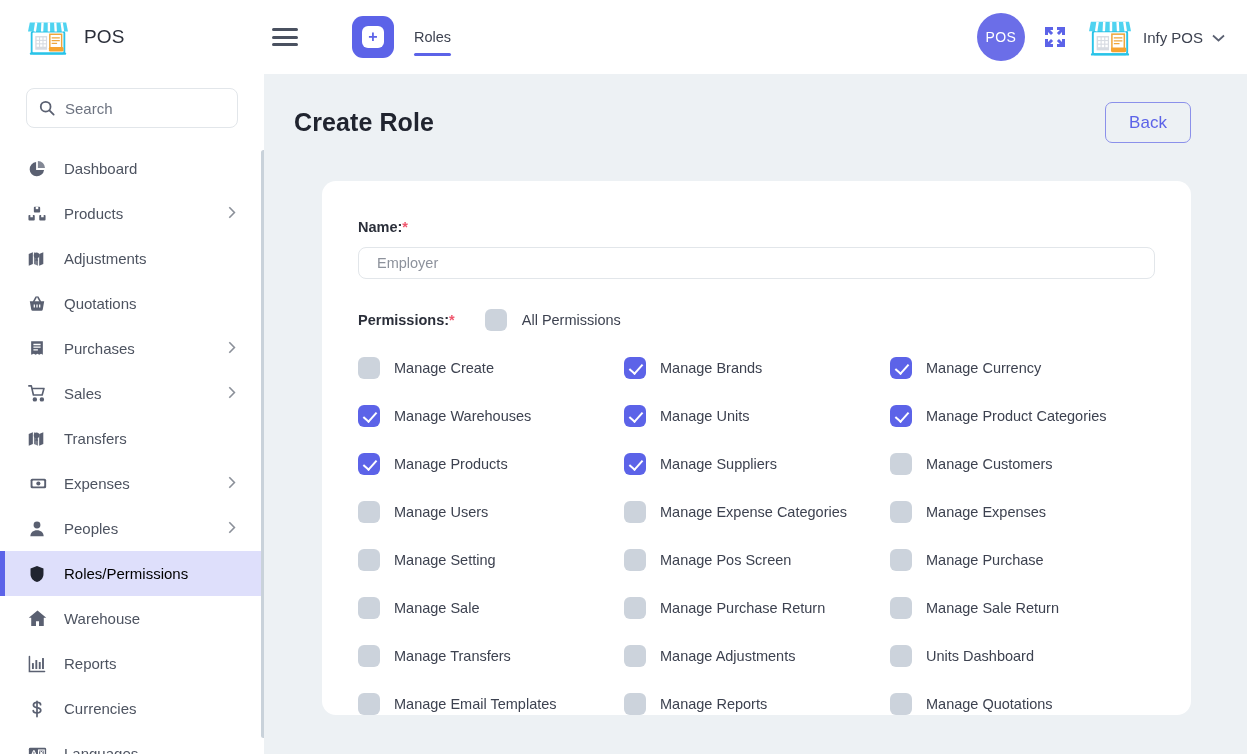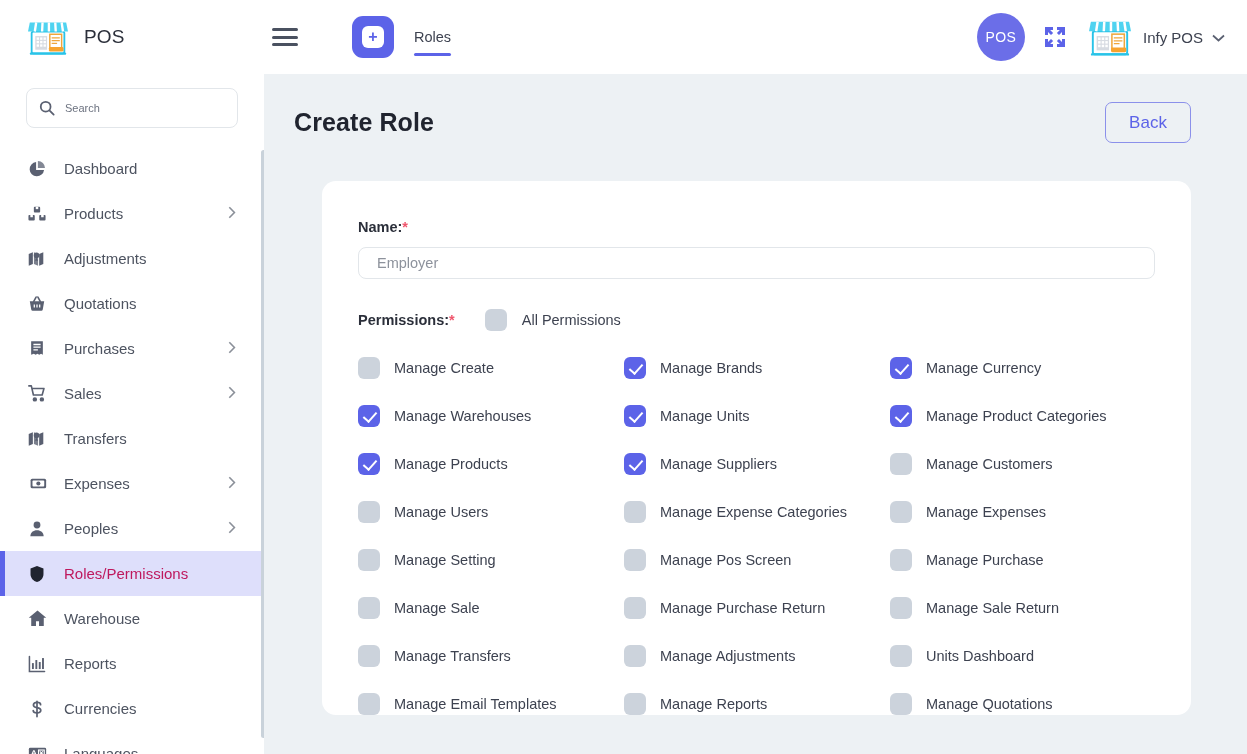--- a/index.html
+++ b/index.html
@@ -68,38 +68,38 @@
     position: absolute; top: 74px; left: 0; width: 264px; height: 680px;
     background: #fff; overflow: hidden;
   }
   .search-wrap { padding: 14px 26px 10px 26px; }
   .search-box {
     height: 40px; border: 1px solid #e2e6ea; border-radius: 8px;
     display: flex; align-items: center; padding: 0 12px; background: #fff;
   }
   .search-box .mag { margin-right: 10px; display: flex; }
   .search-input {
-    border: none; outline: none; font-size: 11px; color: #be185d;
+    border: none; outline: none; font-size: 15px; color: #be185d;
     font-family: "Liberation Sans", sans-serif; width: 100%; background: transparent;
   }
   .search-input::placeholder { color: #6d7380; }
 
   .nav { margin-top: 8px; }
   .nav-item {
     position: relative; display: flex; align-items: center;
     height: 45px; padding-left: 26px; padding-right: 28px; cursor: pointer;
   }
   .nav-item.active { background: #dedffb; }
   .nav-item.active::before {
     content: ""; position: absolute; left: 0; top: 0; bottom: 0; width: 5px;
     background: #5c63e8;
   }
   .nav-ico { width: 22px; height: 22px; display: flex; align-items: center; justify-content: center; flex: 0 0 22px; }
   .nav-label { margin-left: 16px; font-size: 15px; color: #4d5360; }
-  .nav-item.active .nav-label { color: #be185d; }
+  .nav-item.active .nav-label { color: #000000; }
   .nav-arrow { margin-left: auto; color: #8b9099; font-size: 13px; line-height: 1; }
 
   .sb-scroll-track {
     position: absolute; top: 76px; left: 261px; width: 5px; height: 588px;
     background: #c9d2da; border-radius: 3px;
   }
 
   
   .main {
     position: absolute; top: 74px; left: 264px; width: 983px; height: 680px;

